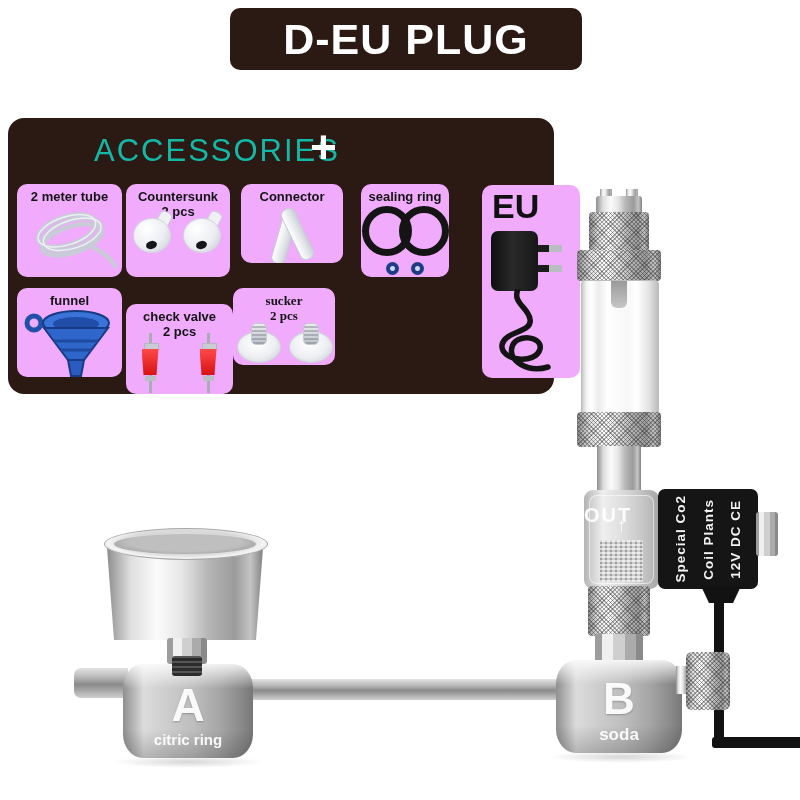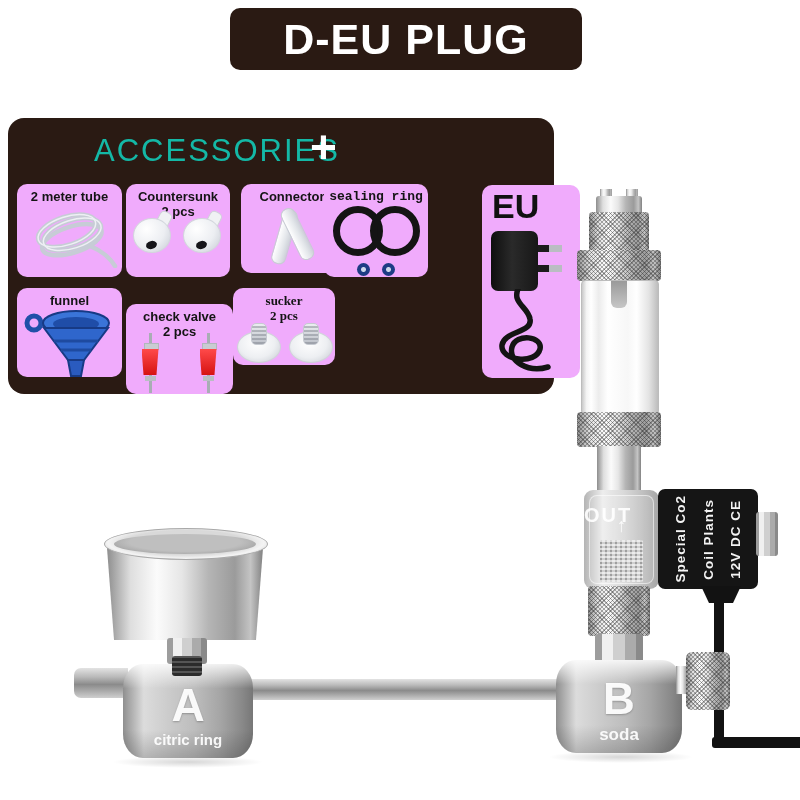--- a/index.html
+++ b/index.html
@@ -12,22 +12,22 @@
           border-radius:10px;color:#fff;font-size:43px;font-weight:800;letter-spacing:1px;
           display:flex;align-items:center;justify-content:center;}
   .panel{left:8px;top:118px;width:546px;height:276px;background:var(--panel-bg,#2a1a13);border-radius:16px;}
   .panel-title{position:absolute;left:86px;top:15px;color:#14b8a6;font-size:31px;font-weight:400;letter-spacing:2px;}
   .panel-plus{position:absolute;left:302px;top:2px;color:#fff;font-size:46px;font-weight:700;}
 
   .card{position:absolute;background:#f0abfc;border-radius:10px;text-align:center;overflow:hidden;}
   .card-label{font-size:13px;font-weight:700;color:#141414;line-height:15px;margin-top:5px;}
   .c1{left:9px;top:66px;width:105px;height:93px;}
   .c2{left:118px;top:66px;width:104px;height:93px;}
-  .c3{left:233px;top:66px;width:102px;height:89px;}
-  .c4{left:316px;top:66px;width:104px;height:93px;font-family:Liberation Mono, monospace;}
+  .c3{left:233px;top:66px;width:102px;height:79px;}
+  .c4{left:353px;top:66px;width:88px;height:93px;}
   .cEU{left:442px;top:67px;width:98px;height:193px;text-align:left;margin-left:32px;}
   .c5{left:9px;top:170px;width:105px;height:89px;}
   .c6{left:118px;top:186px;width:107px;height:90px;}
   .c7{left:225px;top:170px;width:102px;height:77px;font-family:Liberation Serif, serif;}
 
   
   .row{display:flex;justify-content:center;align-items:flex-end;gap:10px;margin-top:2px;}
   .cs{position:relative;width:40px;height:44px;}
   .cs-stem{position:absolute;right:3px;top:0;width:11px;height:17px;background:#f0f1f4;border:1px solid #cfd2d9;border-radius:5px;transform:rotate(28deg);}
   .cs-ball{position:absolute;left:0;bottom:2px;width:36px;height:33px;border-radius:50%;

